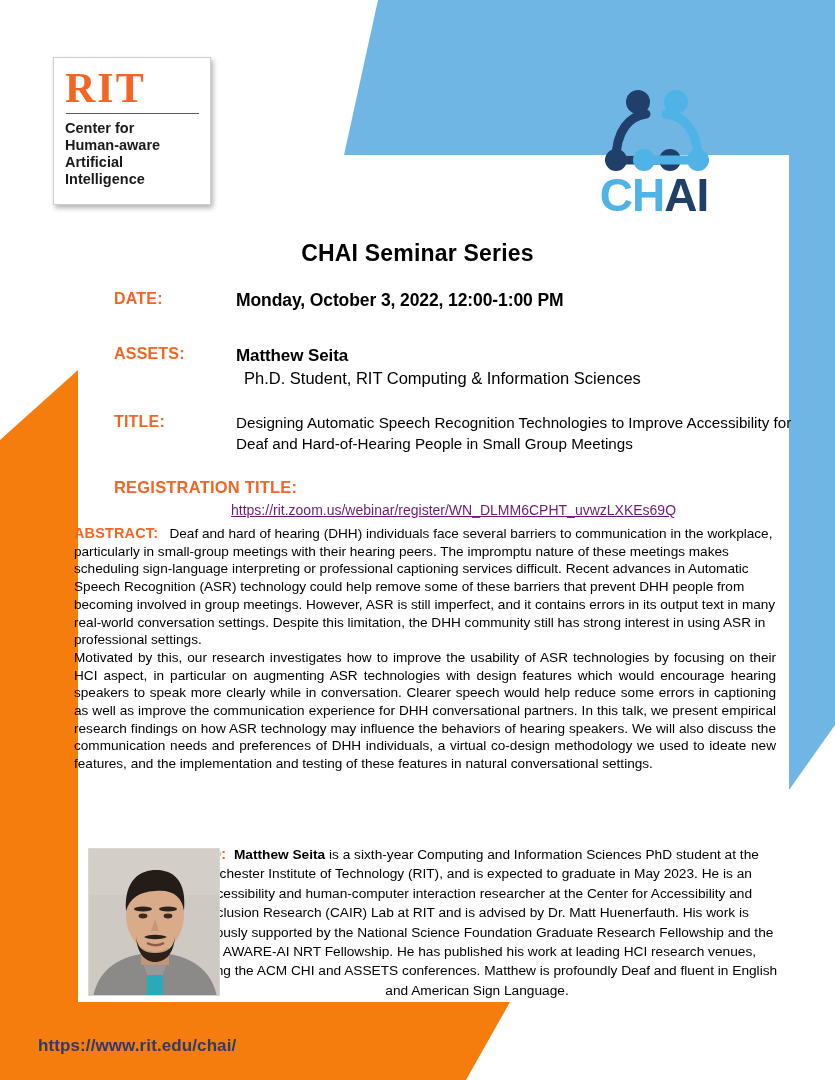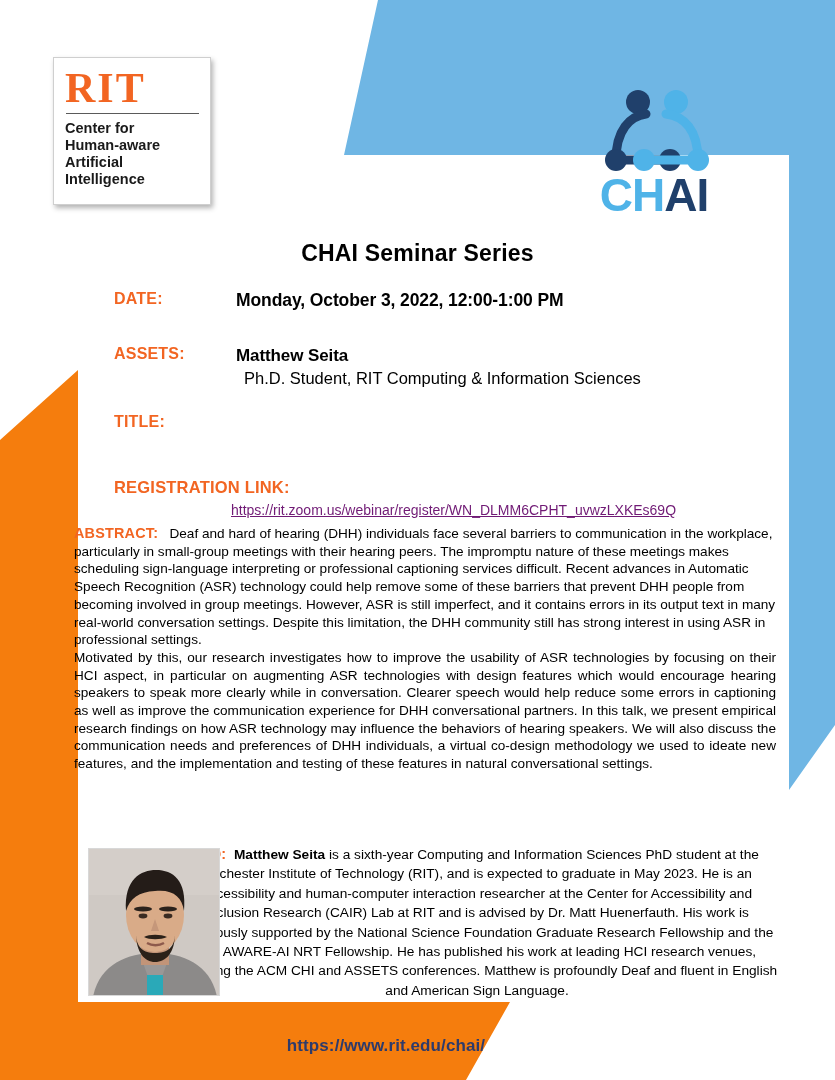--- a/index.html
+++ b/index.html
@@ -215,25 +215,26 @@
     font-size: 14.4px;
     letter-spacing: 0.2px;
   }
   #bio-text .bio-name { font-weight: bold; }
 
   
   #footer-url {
     position: absolute;
     left: 0; top: 1036px;
     width: 772px;
-    text-align: center;
+    text-align: left;
     font-size: 17px;
     font-weight: bold;
     color: #2E3B6B;
     letter-spacing: 0.1px;
+    padding-left: 38px;
   }
 </style>
 </head>
 <body>
 
 <div id="page">
 
   <svg id="blue-band" class="deco" viewBox="0 0 835 800" preserveAspectRatio="none">
     <path d="M 378 0 L 835 0 L 835 725 L 789 790 L 789 155 L 344 155 Z" fill="#6FB6E4"></path>
   </svg>
@@ -281,24 +282,25 @@
     </div>
 
     <div class="meta-row" id="row-speaker">
       <span class="meta-label">ASSETS:</span>
       <div class="spk-name">Matthew Seita</div>
       <div class="spk-aff">Ph.D. Student, RIT Computing &amp; Information Sciences</div>
     </div>
 
     <div class="meta-row" id="row-title">
       <span class="meta-label">TITLE:</span>
+      <div class="meta-val">Designing Automatic Speech Recognition Technologies to Improve Accessibility for Deaf and Hard-of-Hearing People in Small Group Meetings</div>
     </div>
 
     <div class="meta-row" id="row-reg">
-      <span class="reg-label">REGISTRATION LINK:</span>
+      <span class="reg-label">REGISTRATION TITLE:</span>
       <a id="reg-link" href="#">https://rit.zoom.us/webinar/register/WN_DLMM6CPHT_uvwzLXKEs69Q</a>
     </div>
 
     <div id="abstract">
       <p id="abs-p1"><span class="abs-label">ABSTRACT:</span>&nbsp;&nbsp;&nbsp;<span>Deaf and hard of hearing (DHH) individuals face several barriers to communication in the workplace, particularly in small-group meetings with their hearing peers. The impromptu nature of these meetings makes scheduling sign-language interpreting or professional captioning services difficult. Recent advances in Automatic Speech Recognition (ASR) technology could help remove some of these barriers that prevent DHH people from becoming involved in group meetings. However, ASR is still imperfect, and it contains errors in its output text in many real-world conversation settings. Despite this limitation, the DHH community still has strong interest in using ASR in professional settings.</span></p>
       <p id="abs-p2">Motivated by this, our research investigates how to improve the usability of ASR technologies by focusing on their HCI aspect, in particular on augmenting ASR technologies with design features which would encourage hearing speakers to speak more clearly while in conversation. Clearer speech would help reduce some errors in captioning as well as improve the communication experience for DHH conversational partners. In this talk, we present empirical research findings on how ASR technology may influence the behaviors of hearing speakers. We will also discuss the communication needs and preferences of DHH individuals, a virtual co-design methodology we used to ideate new features, and the implementation and testing of these features in natural conversational settings.</p>
     </div>
 
     <div id="bio-block">
       <div id="bio-photo">

